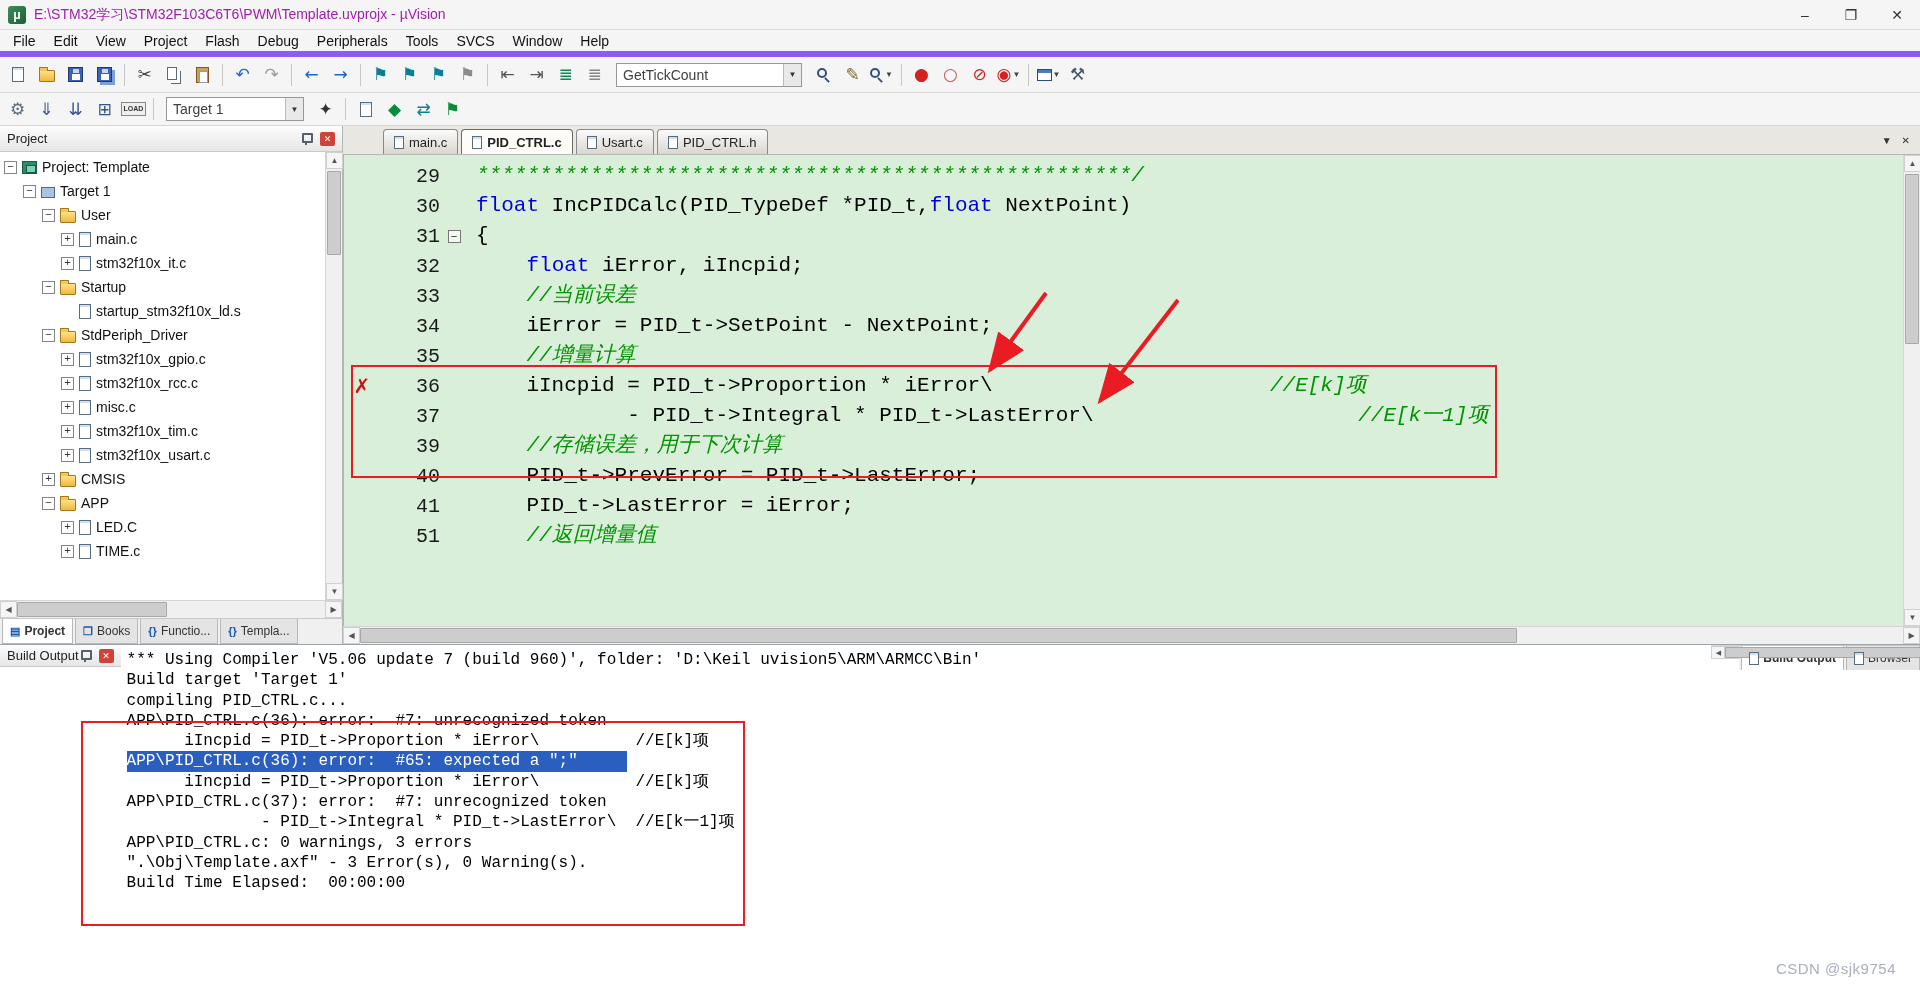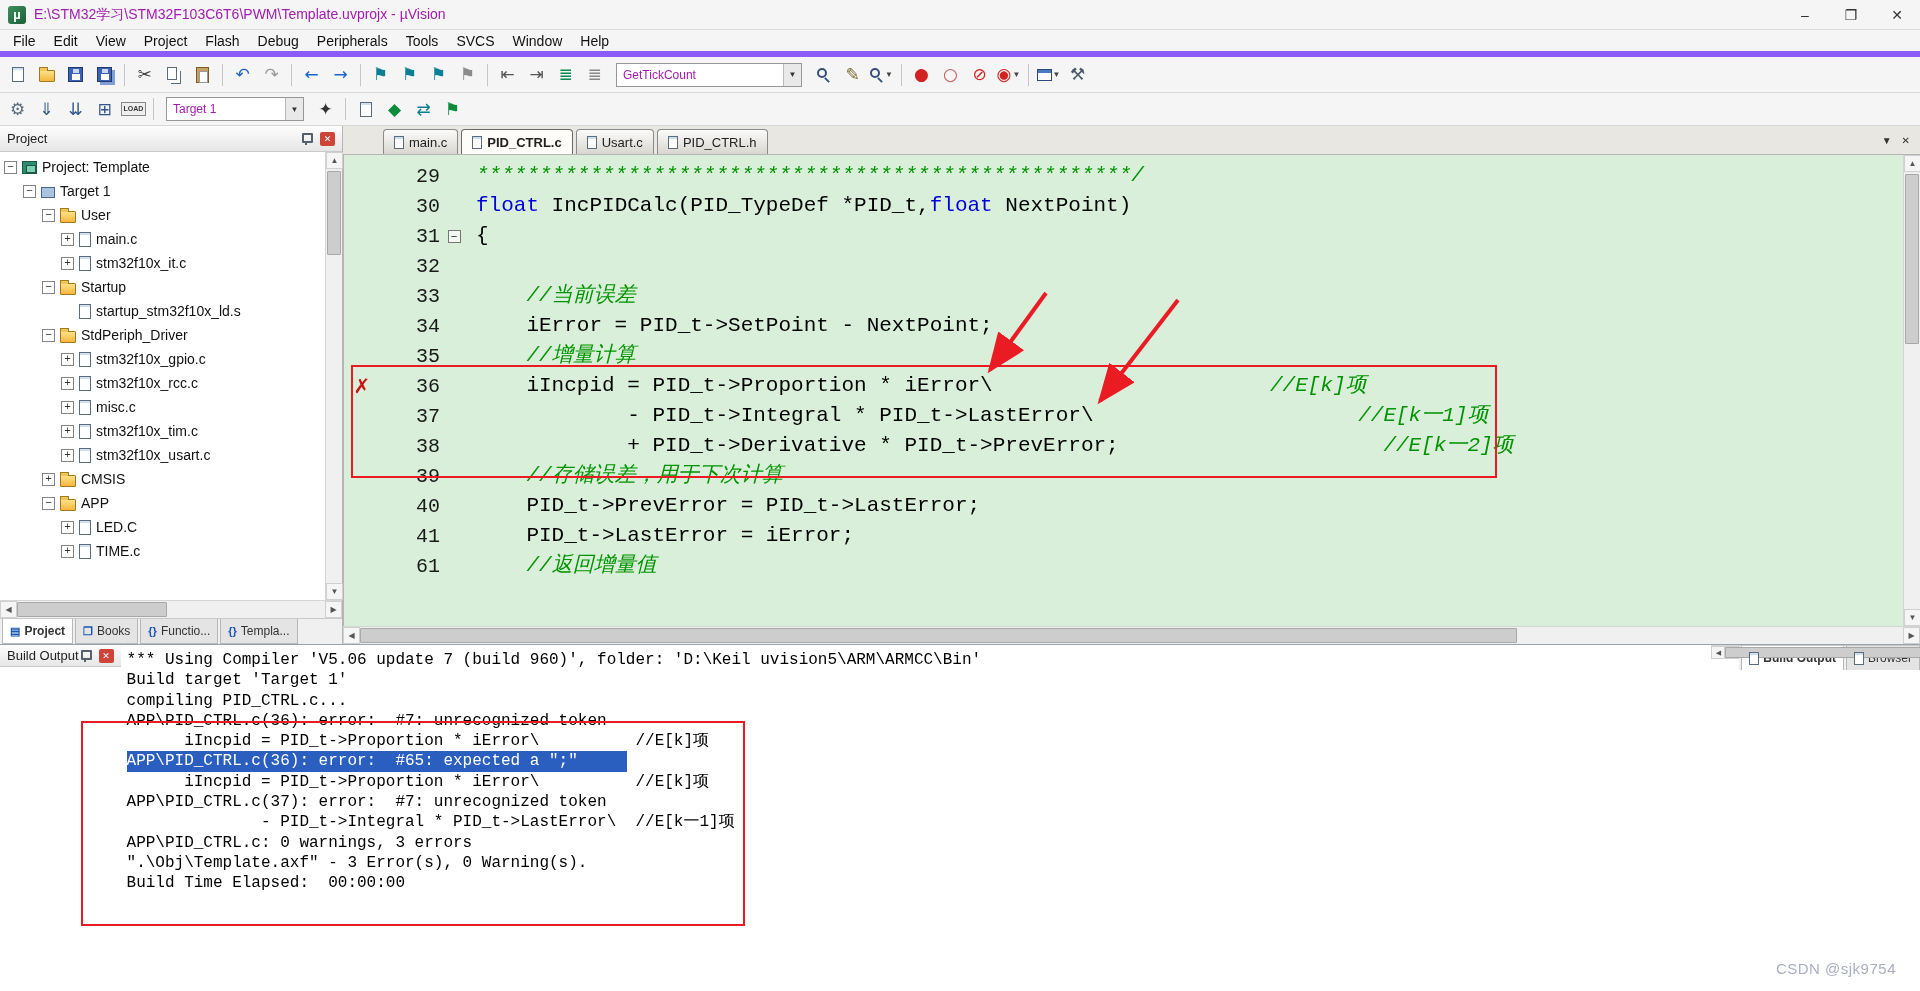--- a/index.html
+++ b/index.html
@@ -13,21 +13,21 @@
 .win-btn{width:46px;height:30px;text-align:center;line-height:30px;font-size:14px;color:#333}
 .menubar{height:27px;display:flex;align-items:center;background:#f5f5f5;border-bottom:6px solid #8b5cf6;padding-left:4px}
 .menu-item{padding:4px 9px;font-size:14px;color:#111;white-space:nowrap}
 .toolbar{display:flex;align-items:center;background:#f5f5f5;border-bottom:1px solid #d8d8d8;padding-left:4px;gap:2px}
 .tb1{height:36px}.tb2{height:33px}
 .tb-btn{min-width:27px;height:27px;display:flex;align-items:center;justify-content:center;gap:1px;border-radius:2px}
 .tb-glyph{font-size:17px;line-height:1;font-family:"DejaVu Sans",sans-serif}
 .tb-dd{font-size:8px;color:#444}
 .tb-sep{width:1px;height:22px;background:#c6c6c6;margin:0 4px;flex:none}
 .combo{height:24px;background:#fff;border:1px solid #979797;display:flex;align-items:center;margin:0 6px;flex:none}
-.combo-val{flex:1;font-size:12px;padding-left:6px;color:#a21caf;white-space:nowrap;overflow:hidden}
+.combo-val{flex:1;font-size:14px;padding-left:6px;color:#404040;white-space:nowrap;overflow:hidden}
 .combo-btn{width:18px;height:100%;background:#e9e9e9;border-left:1px solid #bbb;font-size:8px;display:flex;align-items:center;justify-content:center;color:#333}
 
 .mi{display:inline-block;position:relative;flex:none}
 .mi-page{width:12px;height:15px;background:#fff;border:1px solid #5a6b7a;box-shadow:inset 0 2px 0 #cfe0ef}
 .mi-tab{width:10px;height:13px}
 .mi-folder{width:16px;height:12px;background:linear-gradient(#ffe08a,#f0b93c);border:1px solid #a4791c;border-radius:1px;margin-top:3px}
 .mi-folder::before{content:"";position:absolute;top:-4px;left:-1px;width:7px;height:3px;background:#f0c75a;border:1px solid #a4791c;border-bottom:none;border-radius:1px 1px 0 0}
 .mi-floppy{width:15px;height:15px;background:#3a62b8;border:1px solid #23386b}
 .mi-floppy::before{content:"";position:absolute;left:4px;top:1px;width:6px;height:4px;background:#cdd8ee}
 .mi-floppy::after{content:"";position:absolute;left:3px;bottom:1px;width:8px;height:6px;background:#fff}
@@ -440,20 +440,21 @@
             <span class="gut-num">31</span>
             <span class="gut-fold">
               <span class="fold-box">−</span>
             </span>
             <span class="code-text"><span class="s-p">{</span></span>
           </div>
           <div class="code-row">
             <span class="gut-err"></span>
             <span class="gut-num">32</span>
             <span class="gut-fold"></span>
+            <span class="code-text"><span class="s-p">    </span><span class="s-k">float</span><span class="s-p"> iError, iIncpid;</span></span>
           </div>
           <div class="code-row">
             <span class="gut-err"></span>
             <span class="gut-num">33</span>
             <span class="gut-fold"></span>
             <span class="code-text"><span class="s-p">    </span><span class="s-c">//当前误差</span></span>
           </div>
           <div class="code-row">
             <span class="gut-err"></span>
             <span class="gut-num">34</span>
@@ -473,45 +474,39 @@
             <span class="code-text"><span class="s-p">    iIncpid = PID_t-&gt;Proportion * iError\</span><span class="s-p">                      </span><span class="s-c">//E[k]项</span></span>
           </div>
           <div class="code-row">
             <span class="gut-err"></span>
             <span class="gut-num">37</span>
             <span class="gut-fold"></span>
             <span class="code-text"><span class="s-p">            - PID_t-&gt;Integral * PID_t-&gt;LastError\</span><span class="s-p">                     </span><span class="s-c">//E[k一1]项</span></span>
           </div>
           <div class="code-row">
             <span class="gut-err"></span>
-            <span class="gut-num">38</span>
-            <span class="gut-fold"></span>
-            <span class="code-text"><span class="s-p">            + PID_t-&gt;Derivative * PID_t-&gt;PrevError;</span><span class="s-p">                     </span><span class="s-c">//E[k一2]项</span></span>
-          </div>
-          <div class="code-row">
-            <span class="gut-err"></span>
             <span class="gut-num">39</span>
             <span class="gut-fold"></span>
             <span class="code-text"><span class="s-p">    </span><span class="s-c">//存储误差，用于下次计算</span></span>
           </div>
           <div class="code-row">
             <span class="gut-err"></span>
             <span class="gut-num">40</span>
             <span class="gut-fold"></span>
             <span class="code-text"><span class="s-p">    PID_t-&gt;PrevError = PID_t-&gt;LastError;</span></span>
           </div>
           <div class="code-row">
             <span class="gut-err"></span>
             <span class="gut-num">41</span>
             <span class="gut-fold"></span>
             <span class="code-text"><span class="s-p">    PID_t-&gt;LastError = iError;</span></span>
           </div>
           <div class="code-row">
             <span class="gut-err"></span>
-            <span class="gut-num">61</span>
+            <span class="gut-num">51</span>
             <span class="gut-fold"></span>
             <span class="code-text"><span class="s-p">    </span><span class="s-c">//返回增量值</span></span>
           </div>
         </div>
       <div class="vscroll">
         <div class="sb-btn">▲</div>
         <div class="sb-trackv">
             <div class="sb-thumbv" style="top:2px;height:170px"></div>
           </div>
         <div class="sb-btn">▼</div>

